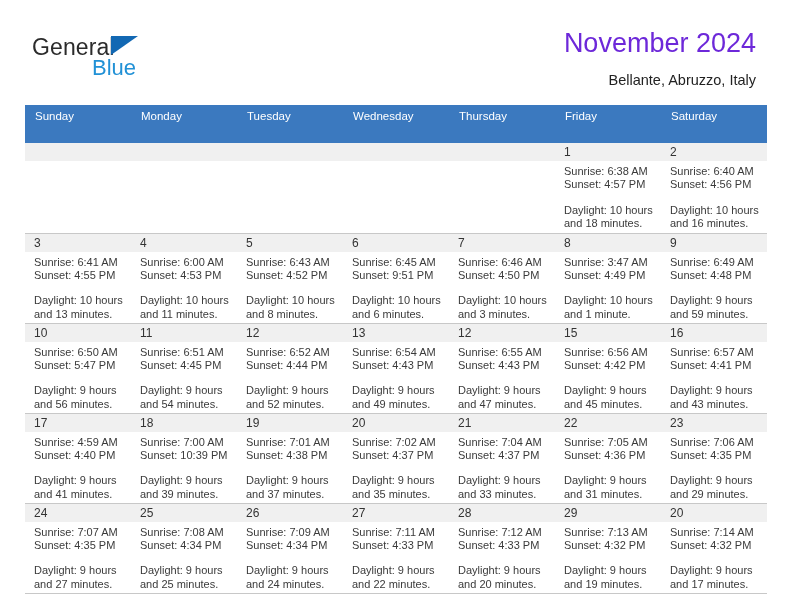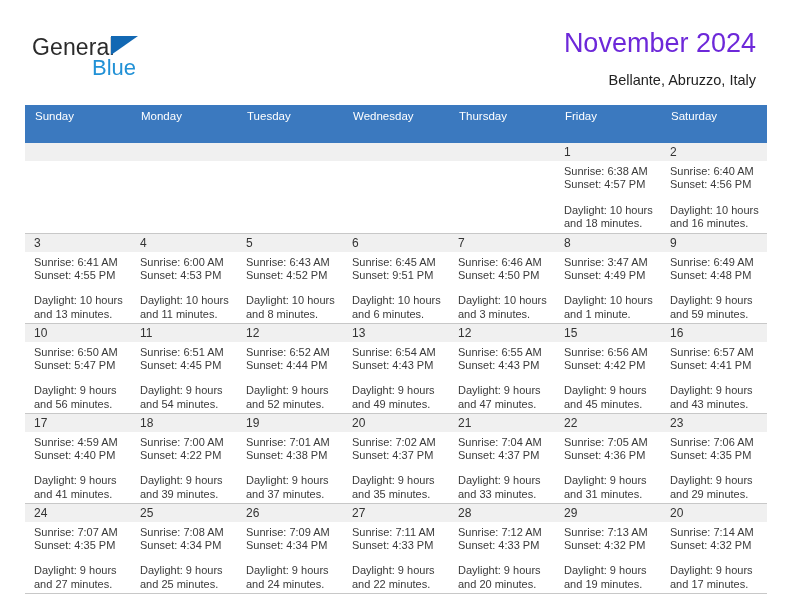--- a/index.html
+++ b/index.html
@@ -331,21 +331,21 @@
             <div class="cell-body">
               <div>Sunrise: 4:59 AM</div>
               <div>Sunset: 4:40 PM</div>
               <div class="daylight-line">Daylight: 9 hours and 41 minutes.</div>
             </div>
           </td>
           <td>
             <div class="daynum-band">18</div>
             <div class="cell-body">
               <div>Sunrise: 7:00 AM</div>
-              <div>Sunset: 4:22 PM</div>
+              <div>Sunset: 10:39 PM</div>
               <div class="daylight-line">Daylight: 9 hours and 39 minutes.</div>
             </div>
           </td>
           <td>
             <div class="daynum-band">19</div>
             <div class="cell-body">
               <div>Sunrise: 7:01 AM</div>
               <div>Sunset: 4:38 PM</div>
               <div class="daylight-line">Daylight: 9 hours and 37 minutes.</div>
             </div>

